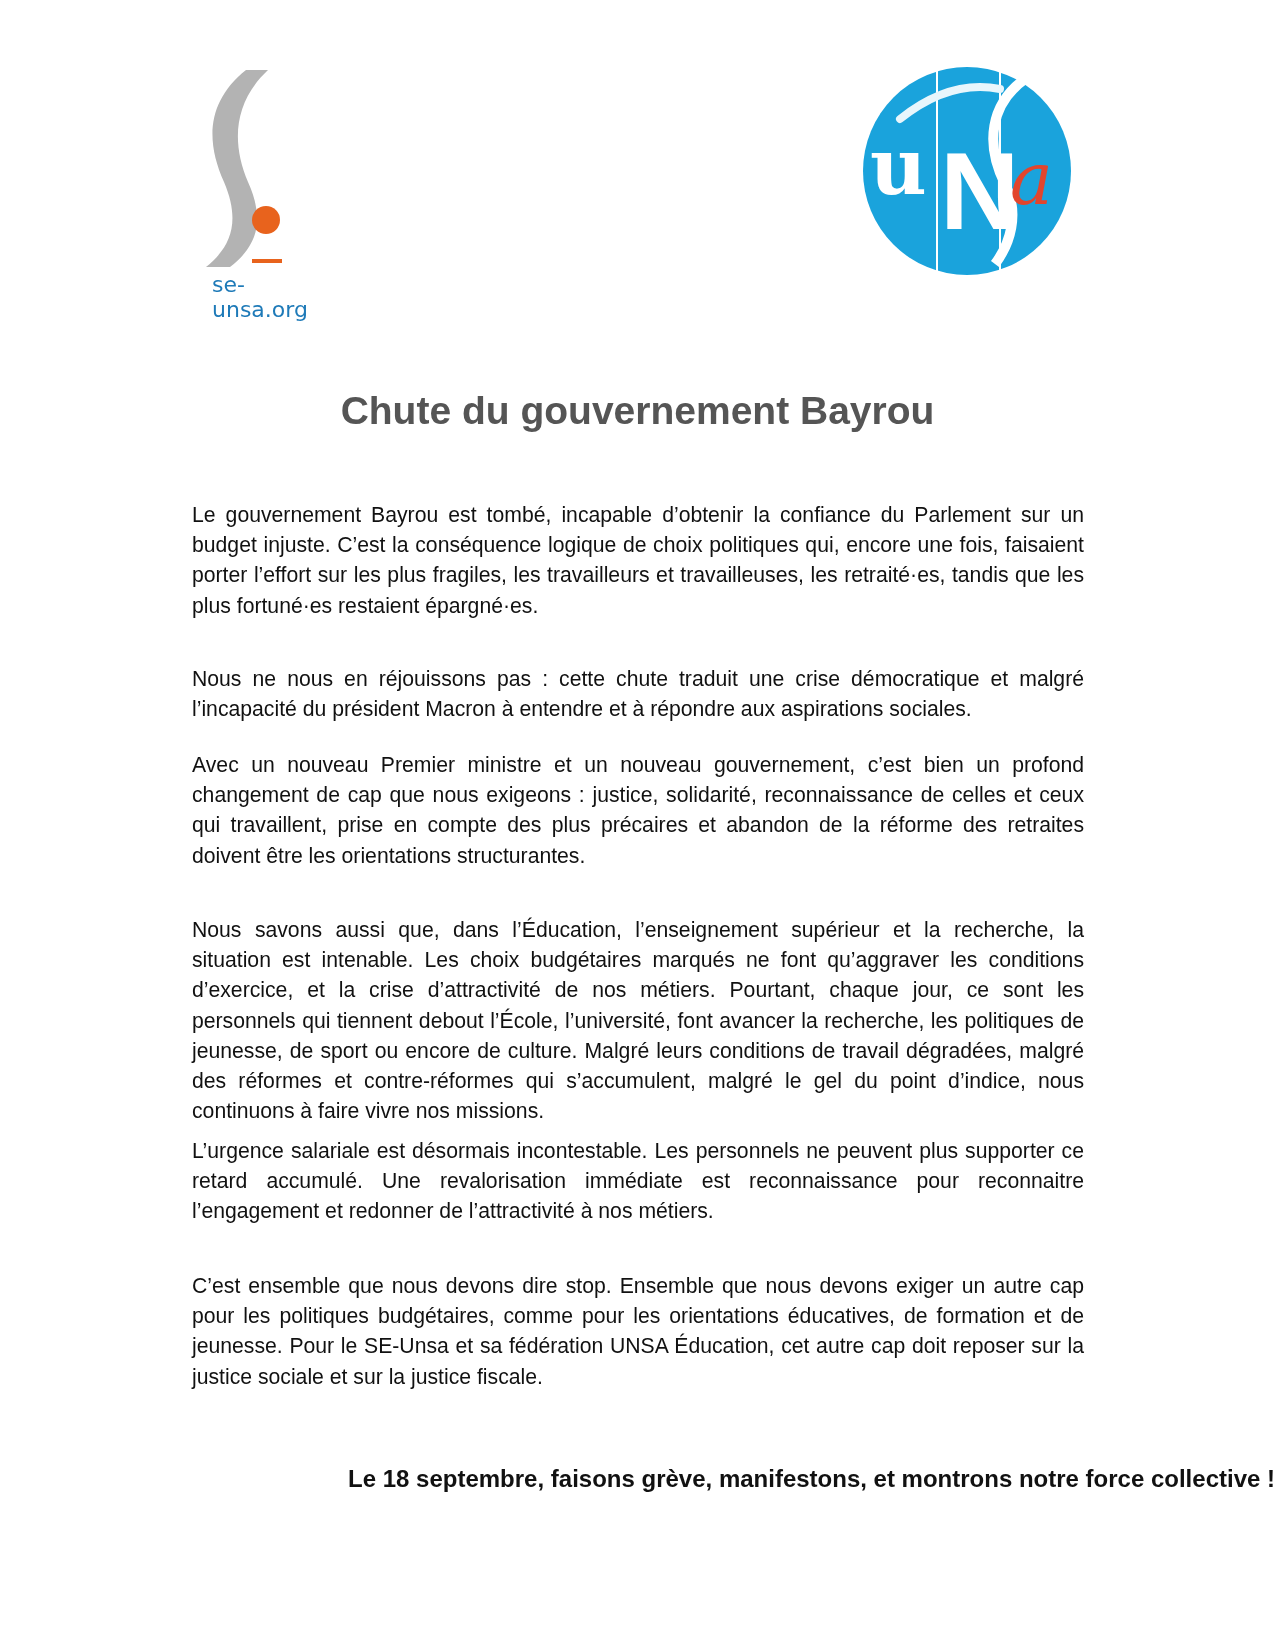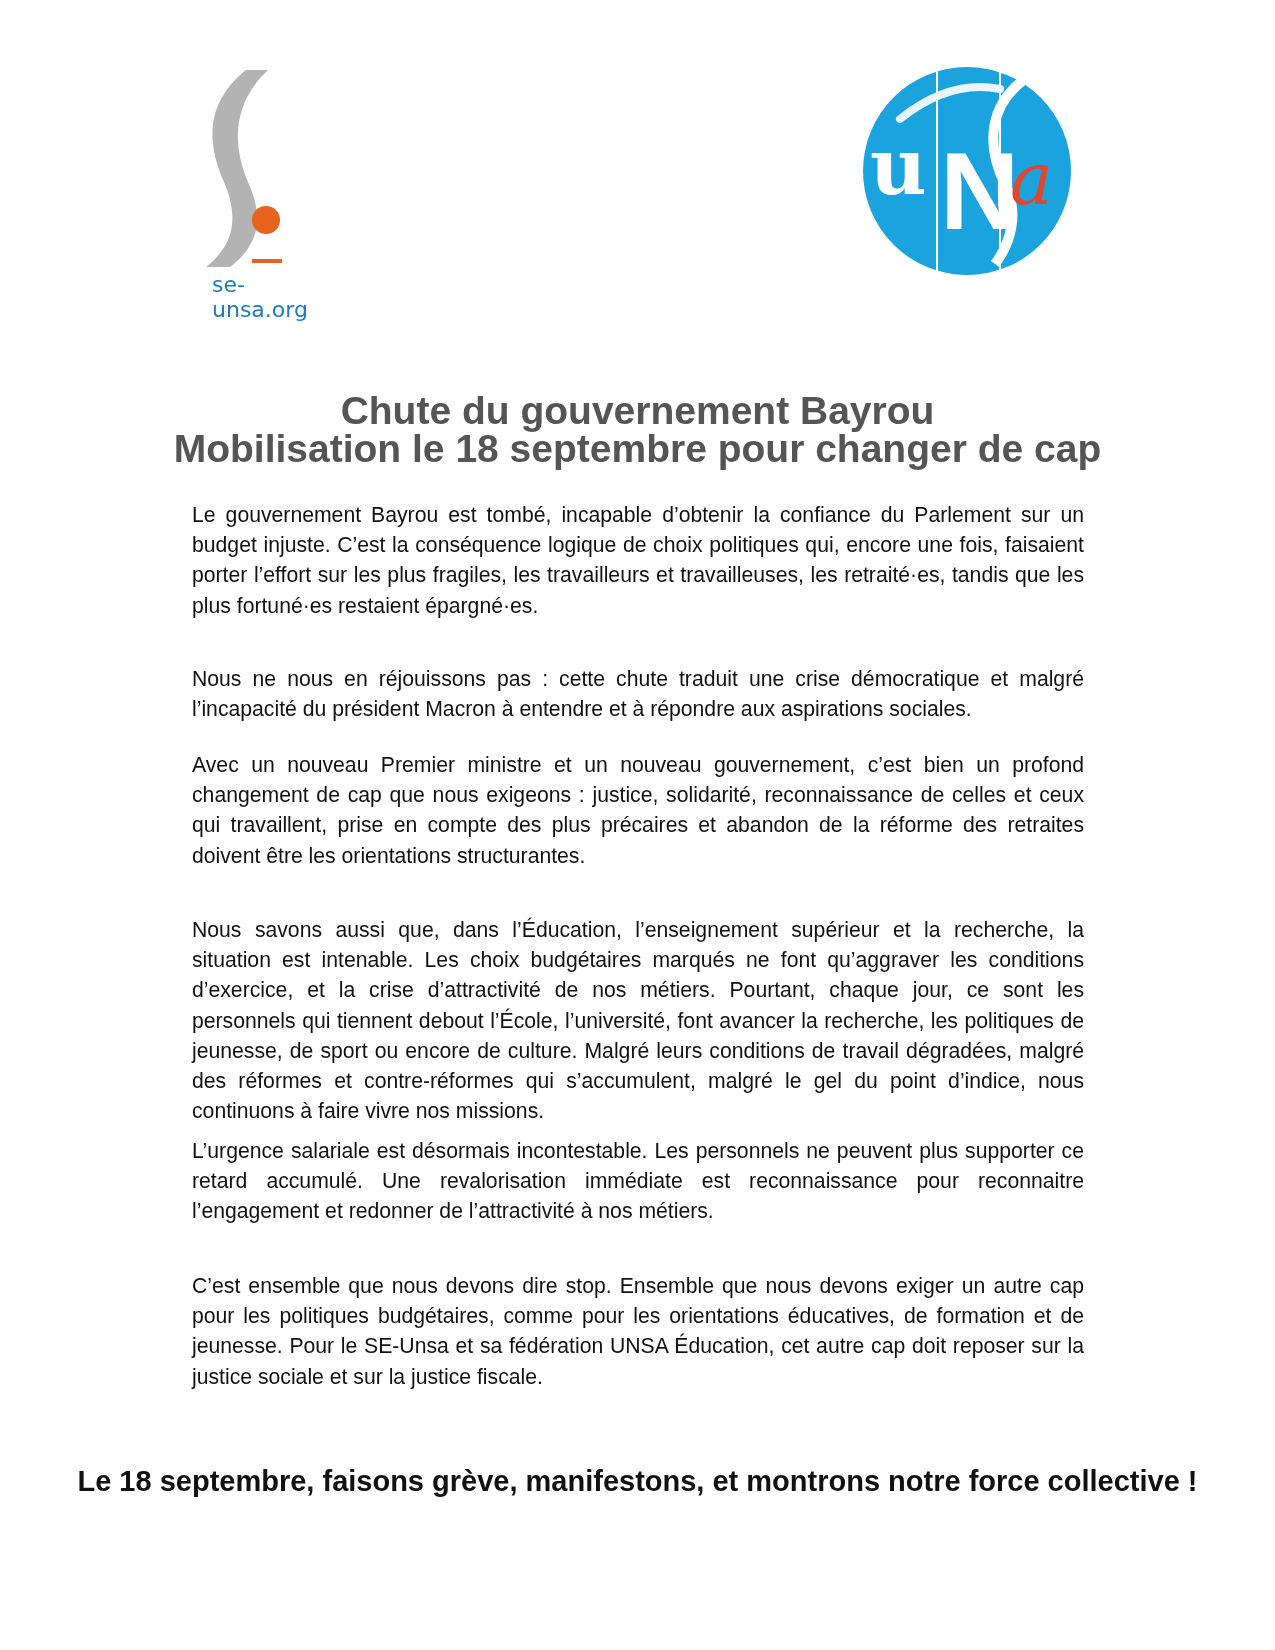--- a/index.html
+++ b/index.html
@@ -7,22 +7,22 @@
          font-family: "Liberation Sans", sans-serif; color: #111; }
   .logo-se { position: absolute; left: 186px; top: 62px; width: 150px; height: 250px; }
   .logo-se .url { position: absolute; left: 10px; top: 210px; font-family: "DejaVu Sans", sans-serif;
                   font-size: 22px; color: #1e7ab8; letter-spacing: 0px; margin-left: 16px; }
   .logo-unsa { position: absolute; left: 860px; top: 64px; width: 214px; height: 214px; }
   .title { position: absolute; left: 0; width: 1275px; top: 392px; text-align: center;
            font-weight: bold; font-size: 39px; line-height: 38px; color: #555555; }
   .body { position: absolute; left: 188px; width: 892px; top: 0; }
   .para { position: absolute; left: 0; width: 892px; margin: 4px; font-size: 21.2px; line-height: 30.2px;
           text-align: justify; color: #111; }
-  .closing { position: absolute; left: 0; width: 1275px; top: 1465px; text-align: center;
-             font-weight: bold; font-size: 29px; color: #111; }
+  .closing { position: absolute; left: 0; width: 1275px; top: 1465px; text-align: right;
+             font-weight: bold; font-size: 24px; color: #111; }
 </style>
 </head>
 <body>
 
 <div class="logo-se">
   <svg width="150" height="210" viewBox="0 0 150 210">
     <path d="M60 8 C 20 40, 20 80, 38 120 C 55 160, 45 185, 20 205 L 44 205 C 70 185, 80 160, 62 120 C 45 80, 48 40, 82 8 Z" fill="#b3b3b3"></path>
     <circle cx="80" cy="158" r="14" fill="#e8631d"></circle>
     <rect x="66" y="197" width="30" height="4" fill="#e8631d"></rect>
   </svg>
@@ -37,21 +37,20 @@
     <path d="M40 55 Q 90 15 140 25" stroke="#e8f6fc" stroke-width="8" fill="none" stroke-linecap="round"></path>
     <text x="10" y="130" font-family="DejaVu Serif, serif" font-weight="bold" font-size="78" fill="#ffffff">u</text>
     <text x="80" y="165" font-family="Liberation Sans, sans-serif" font-weight="bold" font-size="110" fill="#ffffff">N</text>
     <path d="M165 15 C 130 40, 125 80, 145 120 C 160 150, 150 180, 135 200" stroke="#ffffff" stroke-width="10" fill="none"></path>
     <text x="150" y="140" font-family="DejaVu Serif, serif" font-style="italic" font-size="72" fill="#e2452d">a</text>
   </svg>
 </div>
 
 <div class="title">
   <div>Chute du gouvernement Bayrou</div>
-  <div>Mobilisation le 18 septembre pour changer de cap</div>
 </div>
 
 <div class="body">
   <p class="para" style="top:496px">Le gouvernement Bayrou est tombé, incapable d’obtenir la confiance du Parlement sur un budget injuste. C’est la conséquence logique de choix politiques qui, encore une fois, faisaient porter l’effort sur les plus fragiles, les travailleurs et travailleuses, les retraité·es, tandis que les plus fortuné·es restaient épargné·es.</p>
   <p class="para" style="top:660px">Nous ne nous en réjouissons pas : cette chute traduit une crise démocratique et malgré l’incapacité du président Macron à entendre et à répondre aux aspirations sociales.</p>
   <p class="para" style="top:746px">Avec un nouveau Premier ministre et un nouveau gouvernement, c’est bien un profond changement de cap que nous exigeons : justice, solidarité, reconnaissance de celles et ceux qui travaillent, prise en compte des plus précaires et abandon de la réforme des retraites doivent être les orientations structurantes.</p>
   <p class="para" style="top:911px">Nous savons aussi que, dans l’Éducation, l’enseignement supérieur et la recherche, la situation est intenable. Les choix budgétaires marqués ne font qu’aggraver les conditions d’exercice, et la crise d’attractivité de nos métiers. Pourtant, chaque jour, ce sont les personnels qui tiennent debout l’École, l’université, font avancer la recherche, les politiques de jeunesse, de sport ou encore de culture. Malgré leurs conditions de travail dégradées, malgré des réformes et contre-réformes qui s’accumulent, malgré le gel du point d’indice, nous continuons à faire vivre nos missions.</p>
   <p class="para" style="top:1132px">L’urgence salariale est désormais incontestable. Les personnels ne peuvent plus supporter ce retard accumulé. Une revalorisation immédiate est reconnaissance pour reconnaitre l’engagement et redonner de l’attractivité à nos métiers.</p>
   <p class="para" style="top:1267px">C’est ensemble que nous devons dire stop. Ensemble que nous devons exiger un autre cap pour les politiques budgétaires, comme pour les orientations éducatives, de formation et de jeunesse. Pour le SE-Unsa et sa fédération UNSA Éducation, cet autre cap doit reposer sur la justice sociale et sur la justice fiscale.</p>
 </div>

